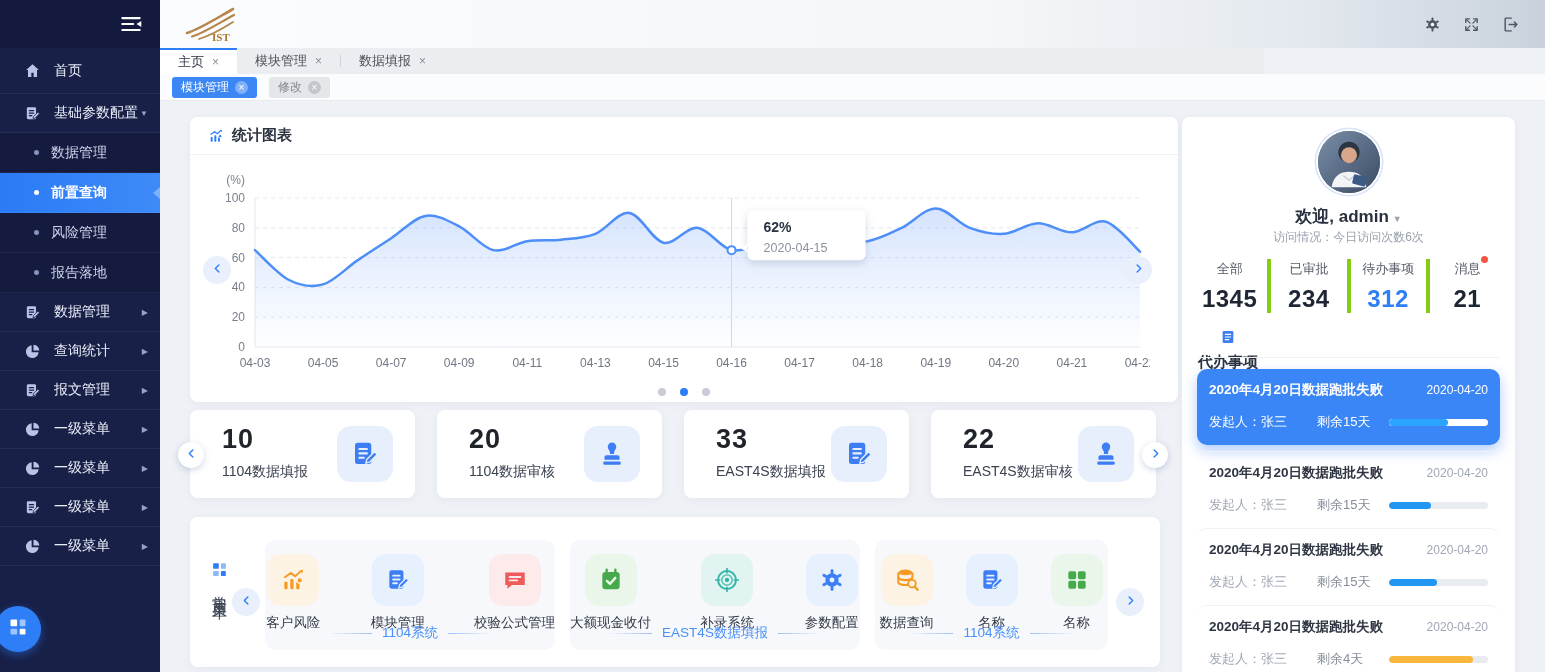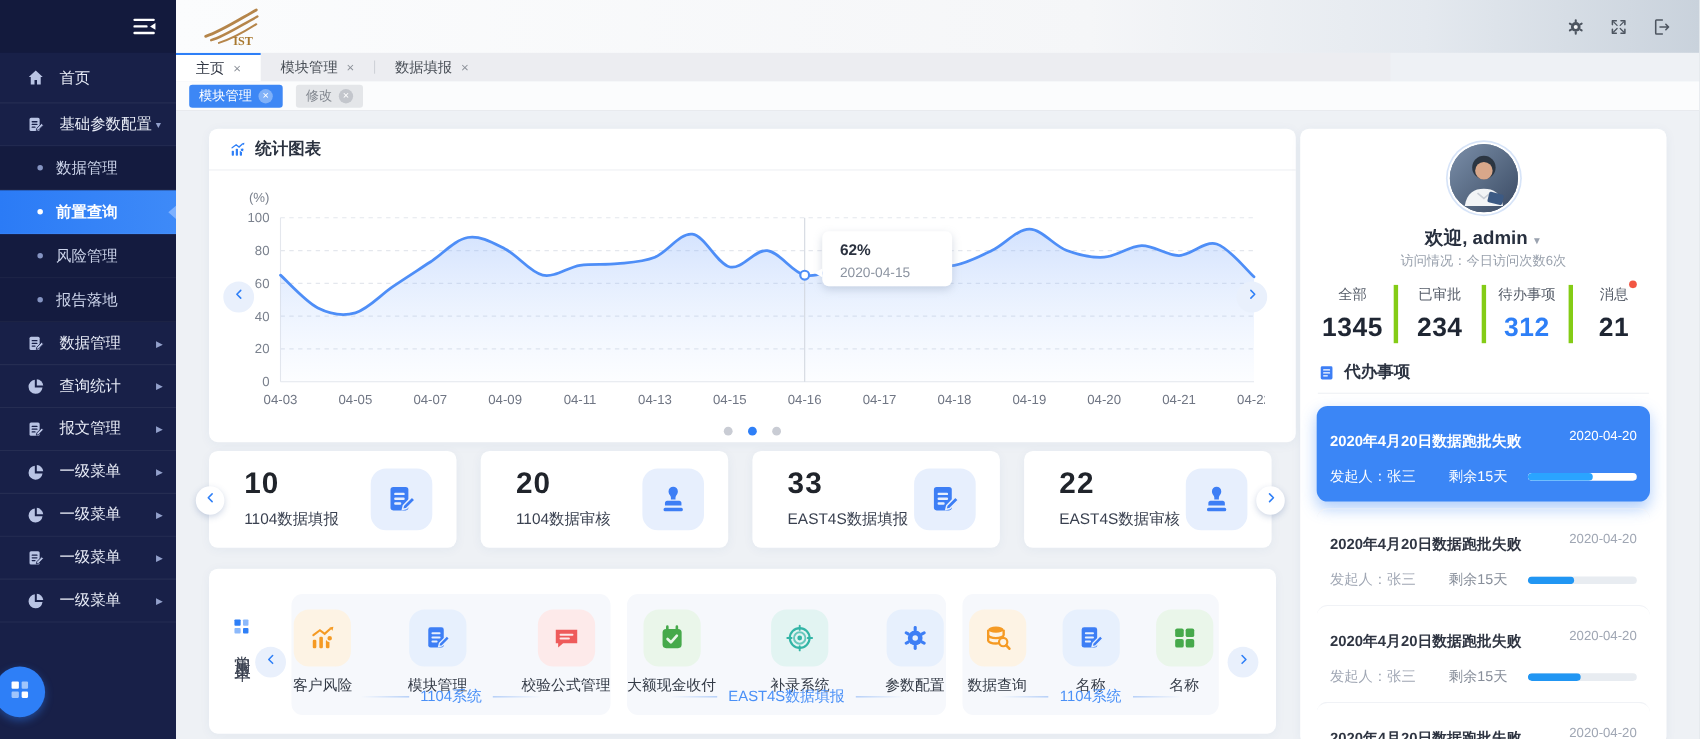--- a/index.html
+++ b/index.html
@@ -97,29 +97,29 @@
   .welcome { position:absolute; left:0; right:0; top:88px; text-align:center; font-size:17px; font-weight:bold; color:#28303f; cursor:pointer; }
   .welcome .wc { font-size:9px; color:#9aa2af; margin-left:4px; }
   .visit { position:absolute; left:0; right:0; top:112px; text-align:center; font-size:12px; color:#98a0ac; }
   .rp-stats { position:absolute; left:10px; right:10px; top:142px; display:flex; }
   .rp-col { flex:1; text-align:center; position:relative; cursor:pointer; }
   .rp-col + .rp-col { border-left:4px solid #84cc16; }
   .rp-col .lb { font-size:13px; color:#555c68; position:relative; display:inline-block; }
   .rp-col .vl { margin-top:7px; font-size:24px; font-weight:bold; color:#1f2633; letter-spacing:.5px; }
   .rp-col.hl .vl { color:#2e7ff7; }
   .rp-col .red-dot { position:absolute; right:-8px; top:-4px; width:7px; height:7px; border-radius:50%; background:#f25643; }
-  .todo-head { position:absolute; left:16px; top:212px; display:flex; align-items:center; gap:8px; }
+  .todo-head { position:absolute; left:16px; top:212px; display:flex; align-items:center; gap:8px;flex-direction:column; }
   .todo-head .ti { width:16px; height:16px; color:#3d7ef5; }
   .todo-head .tt { font-size:15px; font-weight:bold; color:#2b3240; }
   .todo-div { position:absolute; left:16px; right:16px; top:240px; height:1px; background:#eef0f4; }
   .todo-list { position:absolute; left:15px; right:15px; top:252px; }
   .todo { position:relative; padding:12px 12px 14px; border-radius:10px; cursor:pointer; }
   .todo + .todo { border-top:1px solid #f0f2f6; }
   .todo .r1 { display:flex; justify-content:space-between; align-items:center; }
-  .todo .tl { font-size:13.5px; font-weight:bold; color:#2f3542;margin-top:11px; }
+  .todo .tl { font-size:13.5px; font-weight:bold; color:#2f3542; }
   .todo .dt { font-size:12px; color:#a0a7b4; }
   .todo .r2 { display:flex; align-items:center; margin-top:14px; }
   .todo .ini { font-size:13px; color:#a0a7b4; width:108px; }
   .todo .rem { font-size:13px; color:#868d99; width:72px; }
   .todo .bar { flex:1; height:7px; border-radius:4px; background:#e8ecf1; overflow:hidden; }
   .todo .bar i { display:block; height:100%; border-radius:4px; background:#2196f3; }
   .todo.warning .bar i { background:#f6b73c; }
   .todo.active { background:#3b86f6; box-shadow:0 6px 14px rgba(59,134,246,.4); border-top:none !important; margin-bottom:6px; }
   .todo.active .tl,.todo.active .dt,.todo.active .ini,.todo.active .rem { color:#fff; }
   .todo.active .bar { background:#fff; }

